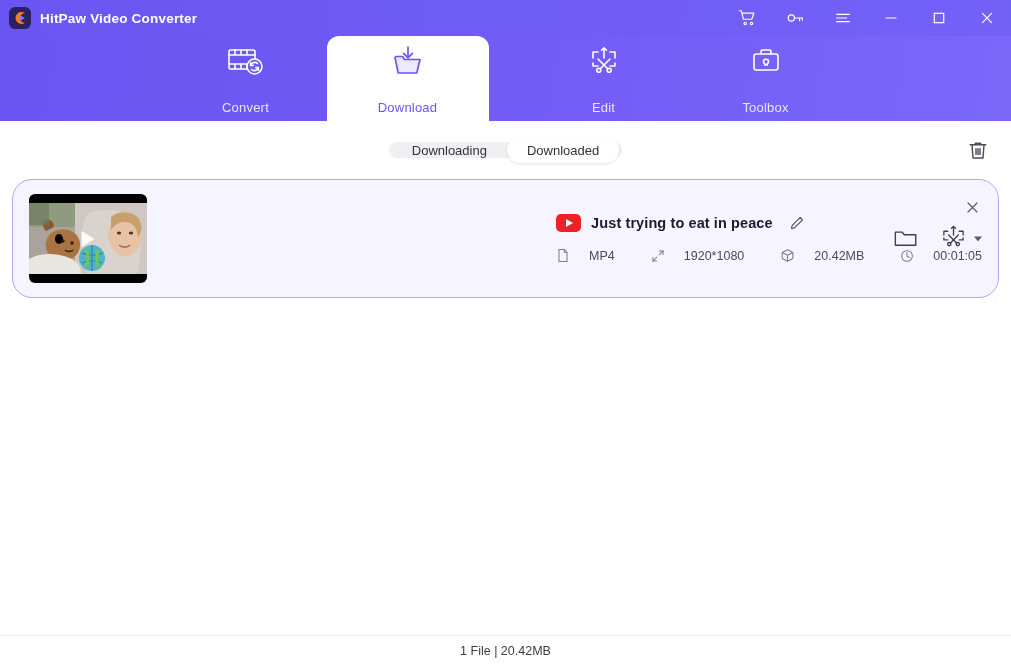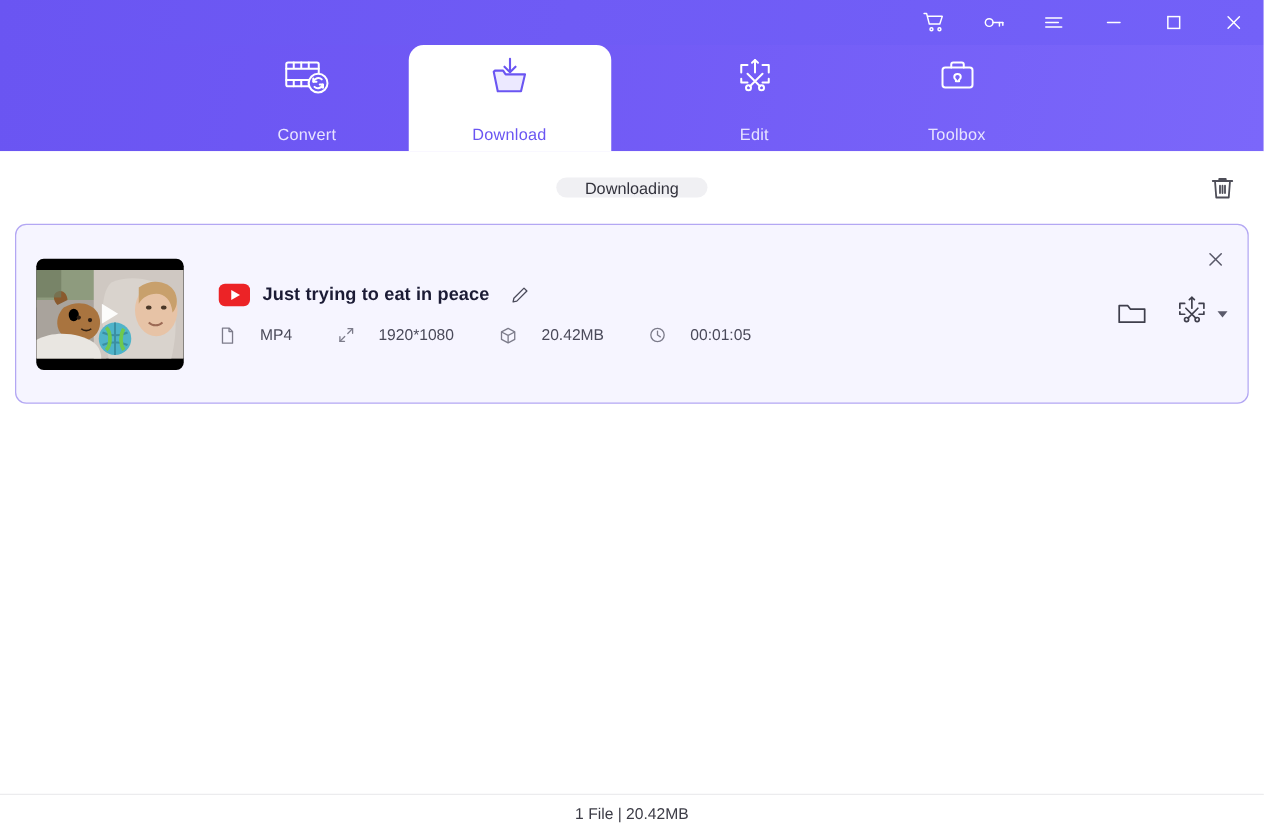--- a/index.html
+++ b/index.html
@@ -73,22 +73,22 @@
   .trash-btn{
     position:absolute; right:18px; top:50%; transform:translateY(-50%);
     width:30px; height:30px; display:flex; align-items:center; justify-content:center;
     cursor:pointer;
   }
 
   
   .content{ background:#ffffff; padding:0 12px; height:calc(666px - 36px - 85px - 58px - 31px); }
   .card{
     position:relative;
-    height:144px; border:1.4px solid #b3a7f3; border-radius:9px;
-    background:#f6f5ff; display:flex; align-items:center; padding:0 16px;
+    height:119px; border:1.4px solid #b3a7f3; border-radius:20px;
+    background:#f6f5ff; display:flex; align-items:center; padding:0 16px;justify-content:space-between;
   }
   .thumb{
     width:118px; height:89px; border-radius:6px; overflow:hidden;
     background:#000; position:relative; flex:0 0 auto;
   }
   .thumb .scene{ position:absolute; left:0; right:0; top:9px; bottom:9px; overflow:hidden; }
   .play-tri{
     position:absolute; left:50%; top:50%; transform:translate(-50%,-50%);
     width:0;height:0;border-left:13px solid rgba(255,255,255,.92);
     border-top:8px solid transparent;border-bottom:8px solid transparent;
@@ -131,20 +131,29 @@
     position:absolute; left:0; bottom:0; width:1011px; height:31px;
     border-top:1px solid #ececee; background:#ffffff;
     display:flex; align-items:center; justify-content:center;
   }
   .status-text{ font-size:12.5px; color:#3c3c46; }
 </style>
 </head>
 <body>
 
 <div class="titlebar">
+  <div class="logo-wrap">
+    <div class="logo">
+      <svg width="16" height="16" viewBox="0 0 16 16">
+        <path d="M13 3.1A6 6 0 1 0 13 12.9 A4.6 4.6 0 1 1 13 3.1Z" fill="#ff7a18"></path>
+        <path d="M7.2 4.6 L12.6 8 L7.2 11.4 Z" fill="#8f7bff"></path>
+      </svg>
+    </div>
+    <div class="app-title">HitPaw Video Converter</div>
+  </div>
 
   <div class="win-ctrls">
     <div class="win-btn">
       <svg width="20" height="20" viewBox="0 0 22 22" fill="none" stroke="#ffffff" stroke-width="1.3" stroke-linecap="round" stroke-linejoin="round">
         <path d="M2.5 3h2.2l2.4 9.4h9.2l2.2-6.8H6"></path>
         <circle cx="9" cy="17" r="1.3"></circle>
           <circle cx="16" cy="17" r="1.3"></circle>
       </svg>
     </div>
     <div class="win-btn">
@@ -231,20 +240,21 @@
         </svg>
       </div>
       <div class="lbl">Toolbox</div>
     </div>
   </div>
 </div>
 
 <div class="subbar">
   <div class="segmented">
     <div class="seg">Downloading</div>
+    <div class="seg active">Downloaded</div>
   </div>
   <div class="trash-btn">
     <svg width="22" height="23" viewBox="0 0 22 23" fill="none" stroke="#4e4e58" stroke-width="1.45" stroke-linecap="round" stroke-linejoin="round">
       <path d="M3.2 5.8h15.6"></path>
       <path d="M8.4 5.8V4.2h5.2v1.6"></path>
       <path d="M5 5.8l1 13.2h10l1-13.2"></path>
       <path d="M9 9.6v5.8M13 9.6v5.8M11 9.6v5.8"></path>
     </svg>
   </div>
 </div>

